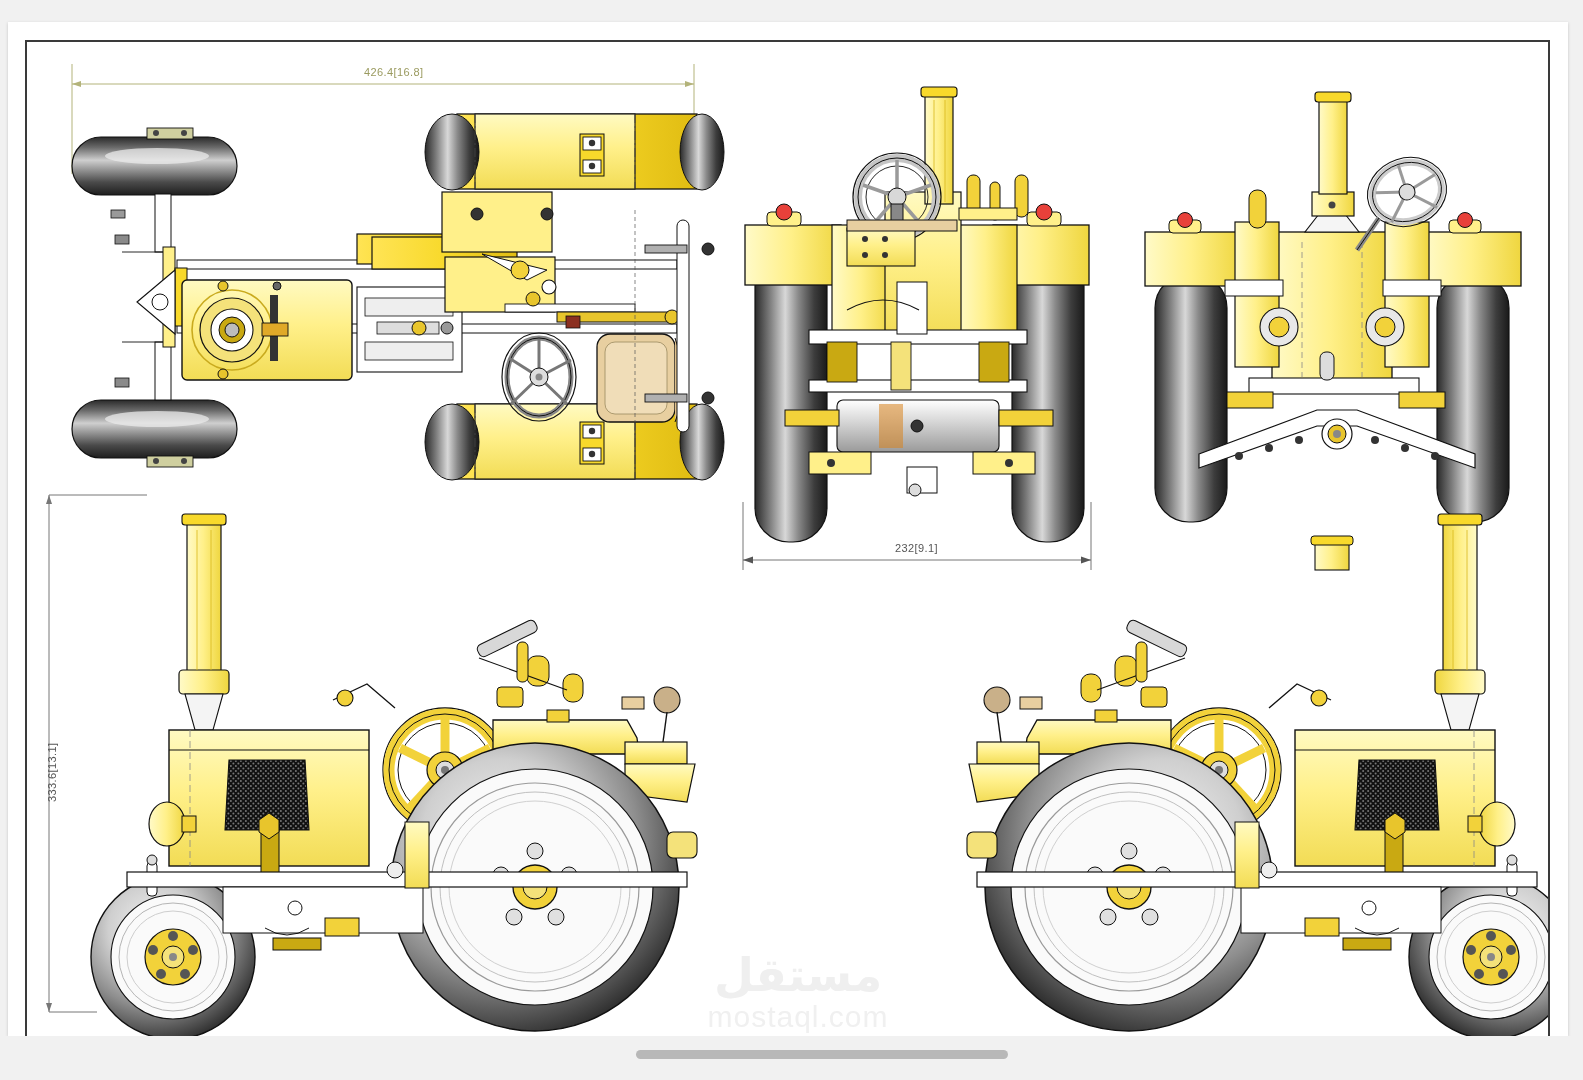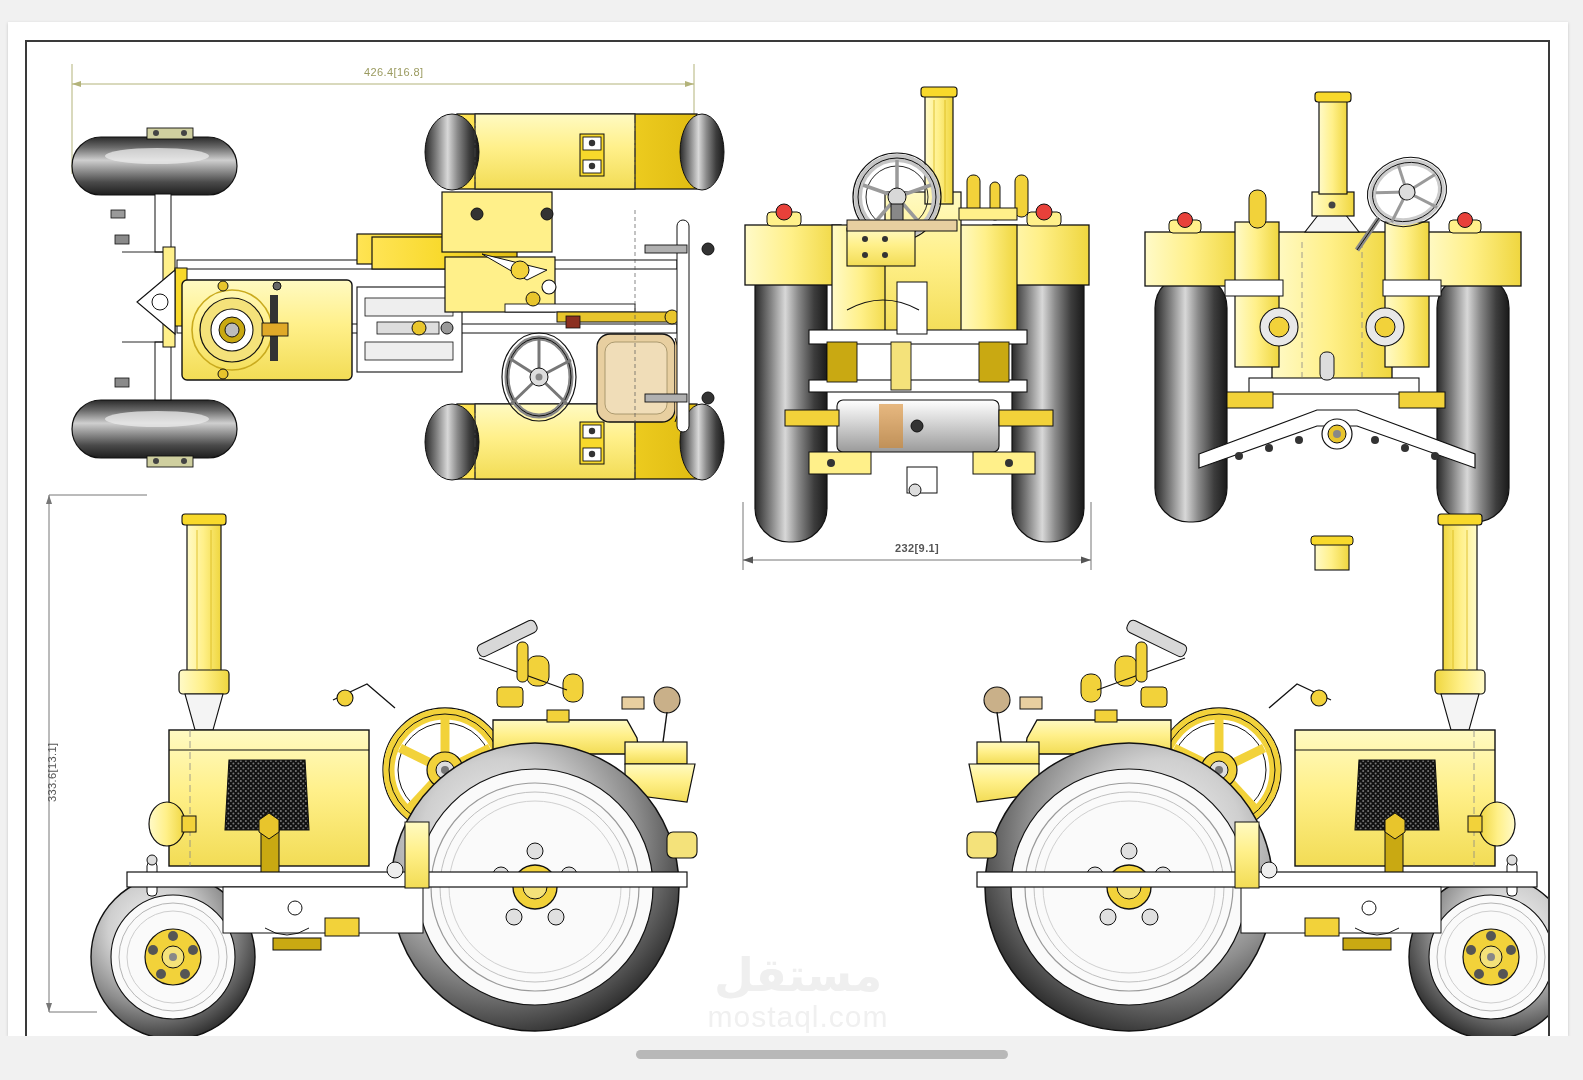--- a/index.html
+++ b/index.html
@@ -700,21 +700,21 @@
               <circle cx="1008" cy="828" r="8" fill="#eee" stroke="#111" stroke-width="1"></circle>
               <rect x="1280" y="790" width="30" height="26" rx="6" fill="#F4E27A" stroke="#111" stroke-width="1.1"></rect>
             </g>
           </g>
         </g>
 
       </svg>
 
       <div class="dimtext" style="left:327px; top:24px;margin-left:10px;">426.4[16.8]</div>
 
-      <div class="dimtext gray" style="left:868px; top:500px;font-weight:bold;">232[9.1]</div>
+      <div class="dimtext gray" style="left:868px; top:500px;">232[9.1]</div>
 
       <div class="dimtext gray vert" style="left:19px; top:760px;">333.6[13.1]</div>
 
     </div>
 
     <div id="watermark">
       <div id="wm-ar">مستقل</div>
       <div id="wm-lat">mostaql.com</div>
     </div>
 

